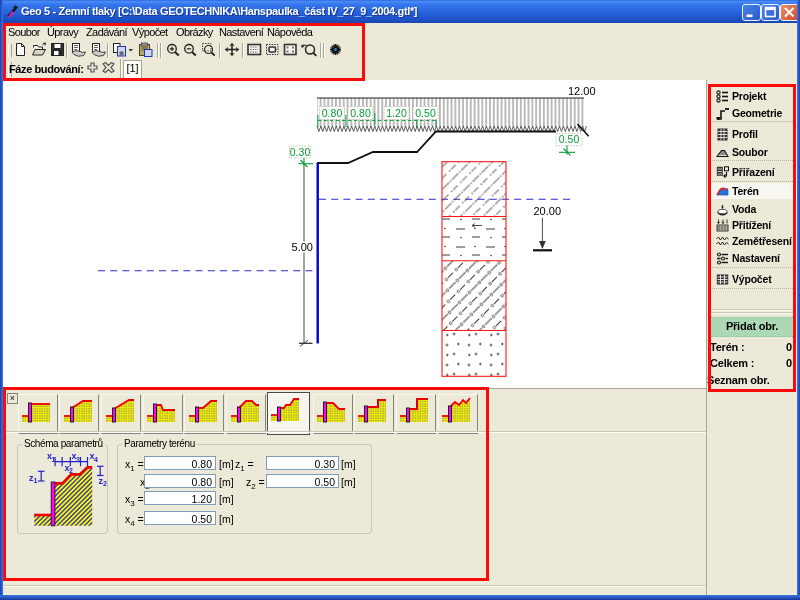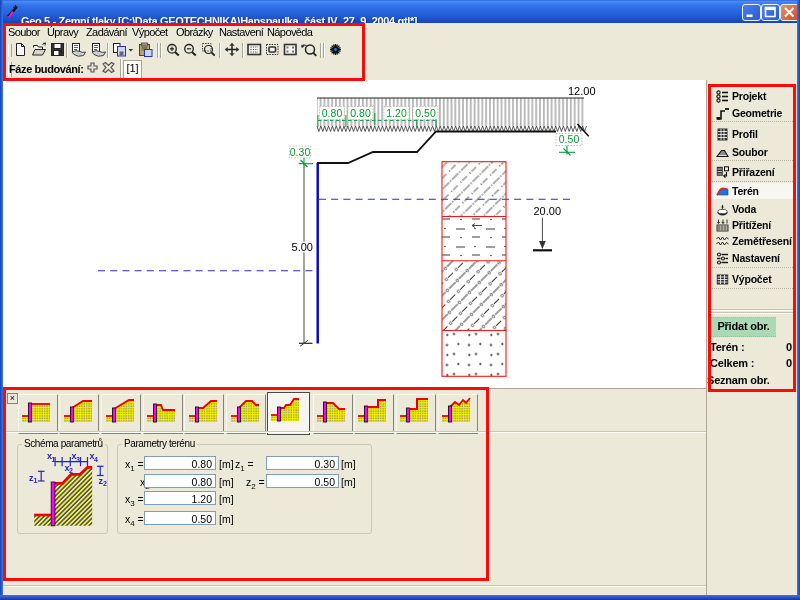--- a/index.html
+++ b/index.html
@@ -1,20 +1,20 @@
 <!DOCTYPE html>
 <html><head>
 <meta charset="utf-8">
 <style>
   html,body{margin:0;padding:0;width:800px;height:600px;overflow:hidden;}
   body{font-family:"Liberation Sans",sans-serif;background:#ece9d8;position:relative;}
   .abs{position:absolute;}
   #titlebar{left:0;top:0;width:800px;height:23px;
     background:linear-gradient(180deg,#2964dd 0%,#498cf4 6%,#3576ec 20%,#2560d8 60%,#1c50c4 86%,#1a45ae 100%);}
-  #titletext{left:21px;top:15px;color:#fff;font-size:11px;letter-spacing:-0.35px;font-weight:bold;white-space:nowrap;
+  #titletext{left:21px;top:5px;color:#fff;font-size:11px;letter-spacing:-0.35px;font-weight:bold;white-space:nowrap;
     text-shadow:1px 1px 1px #10328c;}
   .winbtn{top:4px;width:17px;height:15px;border-radius:3px;border:1px solid #eaf2fb;}
   #btnmin{left:742px;background:linear-gradient(135deg,#4a82e8,#2a5ad0);}
   #btnmax{left:761px;background:linear-gradient(135deg,#4a82e8,#2a5ad0);}
   #btncls{left:780px;background:linear-gradient(135deg,#e8926a,#d0482a);}
   #menubar{left:3px;top:23px;width:794px;height:19px;background:#ece9d8;font-size:11px;letter-spacing:-0.6px;color:#000;}
   .mi{position:absolute;top:3px;}
   #toolbar1{left:3px;top:42px;width:794px;height:17px;background:#ece9d8;border-bottom:1px dotted #c9c5b2;}
   #toolbar2{left:3px;top:59px;width:794px;height:21px;background:#ece9d8;border-bottom:1px solid #aca899;}
   .grip{position:absolute;width:2px;border-left:1px solid #fff;border-right:1px solid #a8a694;}
@@ -403,21 +403,21 @@
           <line x1="4.5" y1="2" x2="4.5" y2="11"></line>
           <line x1="8.5" y1="2" x2="8.5" y2="11"></line>
         </g>
       </svg>
       <span class="rtext">Výpočet</span>
     </div>
     <div class="rsep" style="top:208px;"></div>
 
     <div style="position:absolute;left:2px;top:229px;width:86px;border-top:1px solid #c8c4b2;border-bottom:1px solid #fdfdf8;"></div>
     <div style="position:absolute;left:2px;top:232px;width:86px;border-top:1px solid #c8c4b2;border-bottom:1px solid #fdfdf8;"></div>
-    <div style="position:absolute;left:4px;top:237px;width:65px;height:16px;background:#abd9b5;border-top:1px dotted #8cc59a;border-bottom:1px dotted #8cc59a;text-align:center;font-size:11px;padding-top:2px;">Přidat obr.</div>
+    <div style="position:absolute;left:4px;top:237px;width:82px;height:16px;background:#abd9b5;border-top:1px dotted #8cc59a;border-bottom:1px dotted #8cc59a;text-align:center;font-size:11px;padding-top:2px;">Přidat obr.</div>
     <div style="position:absolute;left:3px;top:261px;font-size:11px;">Terén :</div>
     <div style="position:absolute;right:6px;top:261px;font-size:11px;">0</div>
     <div style="position:absolute;left:3px;top:277px;font-size:11px;">Celkem :</div>
     <div style="position:absolute;right:6px;top:277px;font-size:11px;">0</div>
     <div style="position:absolute;left:0;top:294px;width:89px;text-align:left;font-size:11px;">Seznam obr.</div>
   </div>
   <div class="abs" id="bpanel">
     <div style="position:absolute;left:0;top:196px;width:703px;border-top:1px solid #cbc7b8;border-bottom:1px solid #fdfdf8;"></div>
     <div style="position:absolute;left:4px;top:4px;width:9px;height:9px;background:#ece9d8;border:1px solid #868378;font-size:9px;line-height:8px;text-align:center;color:#000;">×</div>
     <div id="thumbs"><svg width="0" height="0">

